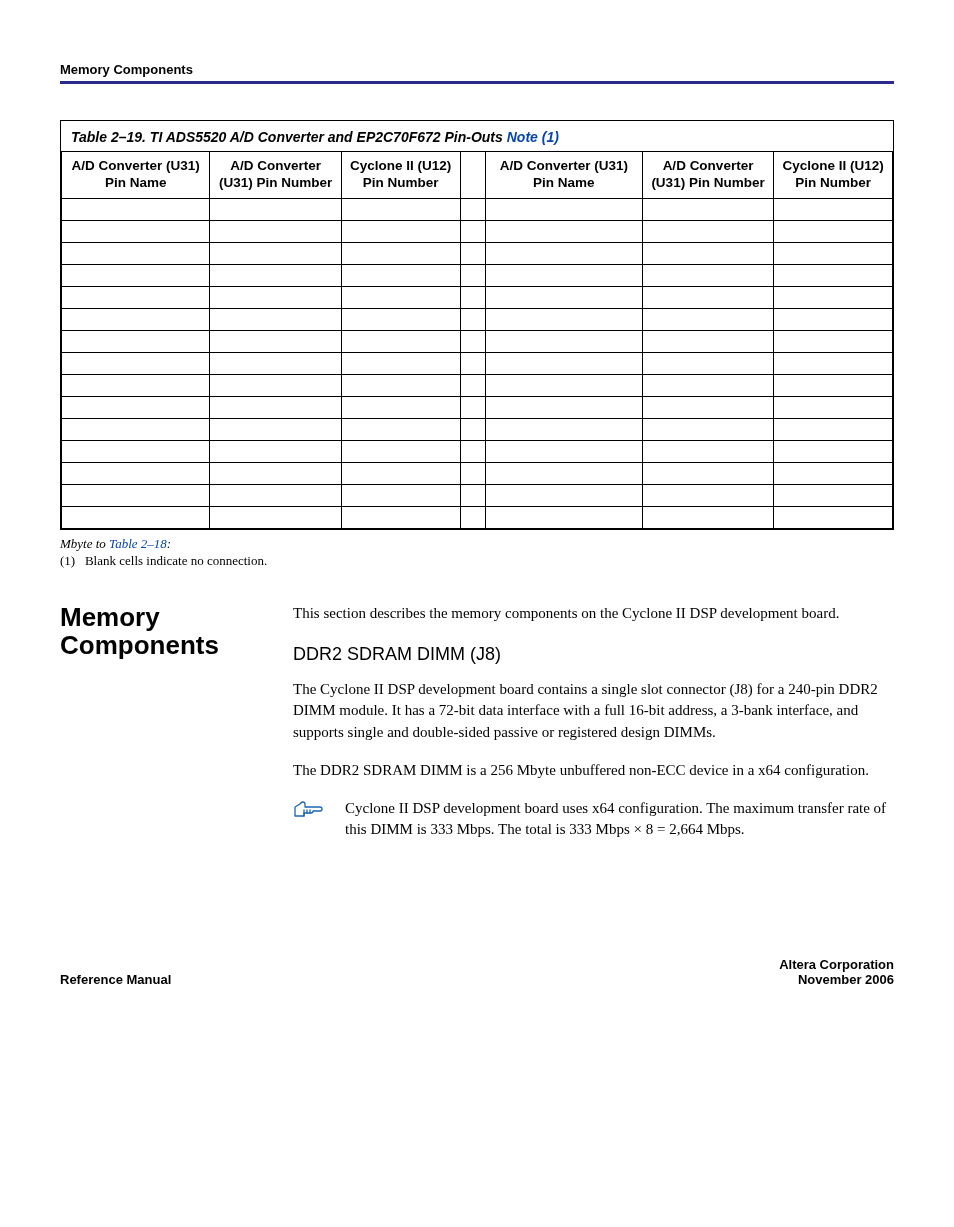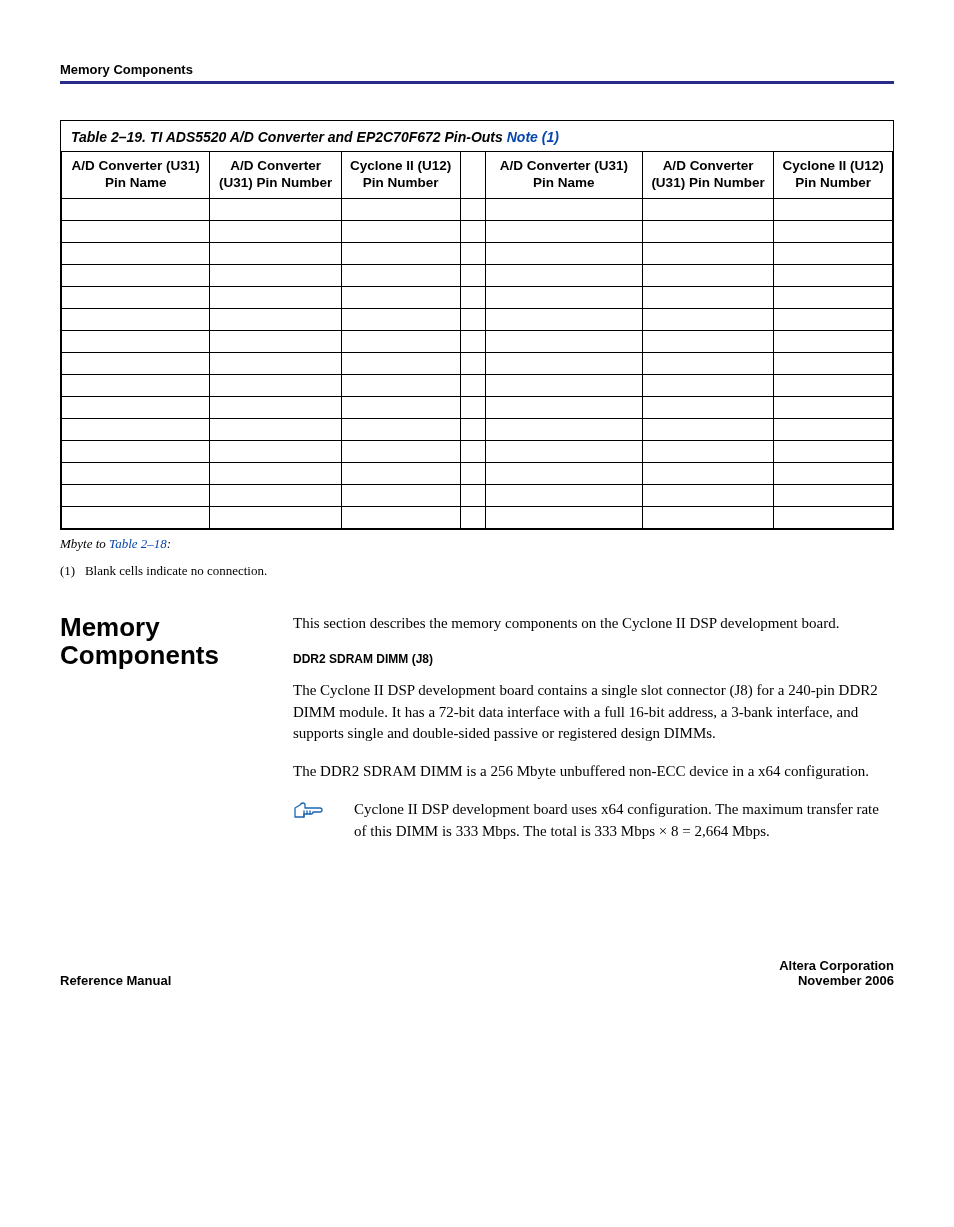--- a/index.html
+++ b/index.html
@@ -79,21 +79,21 @@
     font-style: italic;
   }
   .note-block .ref-link {
     color: #0645ad;
     font-style: italic;
   }
   .note-block .colon {
     font-style: italic;
   }
   .note-block .item {
-    margin-top: 11px;
+    margin-top: 1px;
   }
 
   .two-col {
     display: flex;
     align-items: flex-start;
     gap: 28px;
   }
   .side-heading {
     font-family: Helvetica, Arial, sans-serif;
     font-weight: bold;
@@ -103,36 +103,36 @@
     flex: 0 0 205px;
   }
   .body-col {
     flex: 1;
     font-size: 15px;
     line-height: 1.45;
   }
   .body-col p { margin: 0 0 16px 0; }
   .sub-heading {
     font-family: Helvetica, Arial, sans-serif;
-    font-weight: bold;
-    font-size: 12px;
+    font-weight: normal;
+    font-size: 18px;
     margin: 8px 0 12px 0;
   }
   .hand-row {
     display: flex;
     align-items: flex-start;
     gap: 22px;
     margin-bottom: 20px;
   }
   .hand-icon {
     flex: 0 0 auto;
     padding-top: 2px;
   }
   .hand-icon svg { display: block; }
-  .hand-text { flex: 1; margin-left: 9px; }
+  .hand-text { flex: 1; }
 
   .footer {
     display: flex;
     justify-content: space-between;
     align-items: flex-end;
     padding: 0 60px 48px 60px;
     margin-top: 96px;
     font-family: Helvetica, Arial, sans-serif;
     font-size: 13px;
   }

